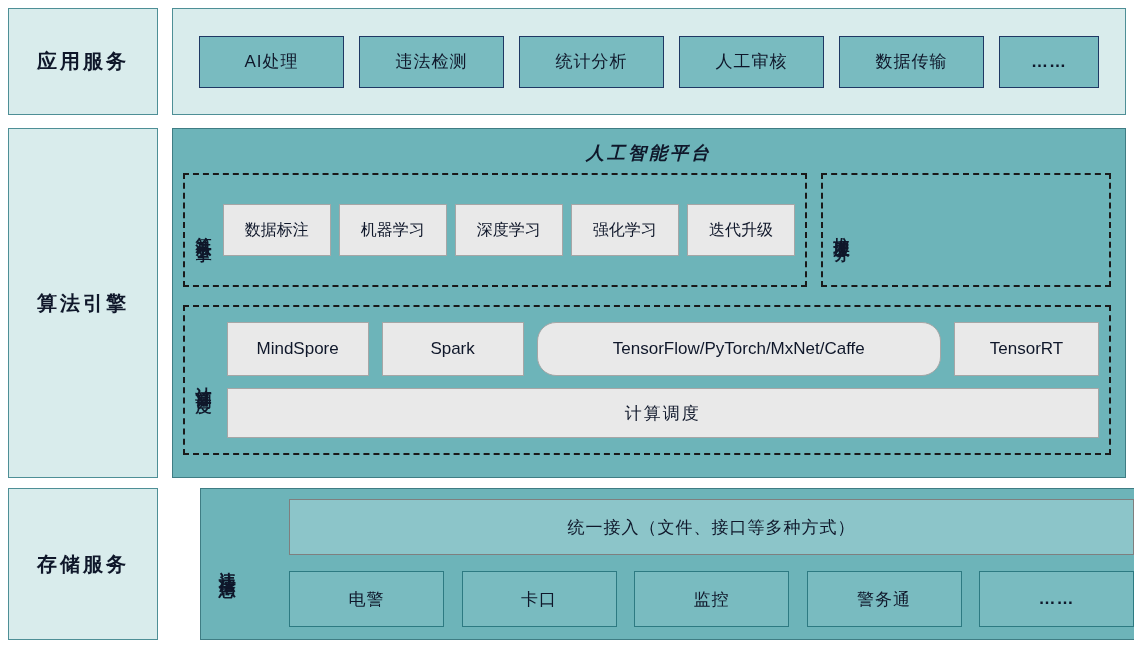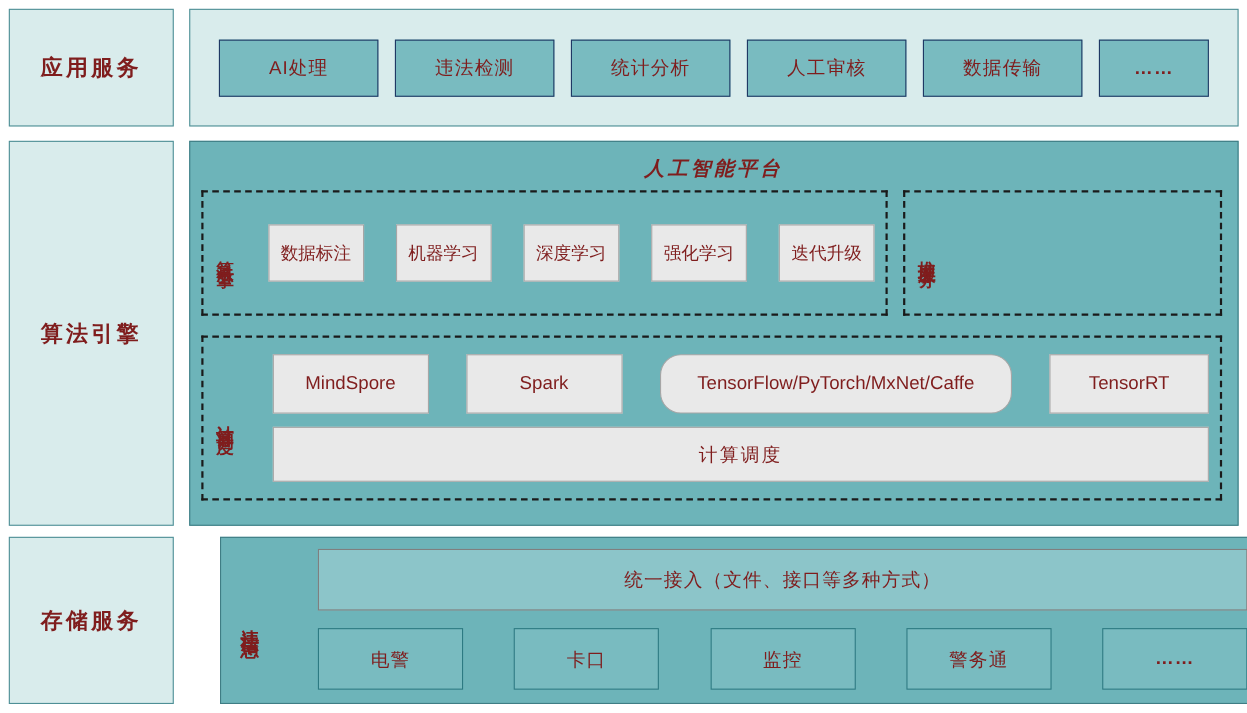--- a/index.html
+++ b/index.html
@@ -10,21 +10,21 @@
     --gray-box:#e9e9e9;
     --gray-border:#a6a6a6;
     --outline:#4e8f96;
     --panel-outline:#3f7d84;
     --source-border:#2d7a82;
     --access-teal:#8cc5c9;
     --access-border:#7f7f7f;
   }
   *{margin:0;padding:0;box-sizing:border-box;}
   body{font-family:"Liberation Sans","DejaVu Sans",sans-serif;background:#ffffff;}
-  .page{position:relative;width:1134px;height:648px;background:#ffffff;color:#7f1d1d;overflow:hidden;}
+  .page{position:relative;width:1134px;height:648px;background:#ffffff;color:#0f172a;overflow:hidden;}
 
   .side-label{position:absolute;left:8px;width:150px;background:var(--light-teal);
     border:1px solid var(--outline);display:flex;align-items:center;justify-content:center;
     font-size:20px;font-weight:bold;letter-spacing:3px;}
   .row1{top:8px;height:107px;}
   .row2{top:128px;height:350px;}
   .row3{top:488px;height:152px;}
 
   .panel{position:absolute;left:172px;width:954px;}
   .panel.row1{background:var(--light-teal);border:1px solid var(--outline);
@@ -39,37 +39,37 @@
   .dashed{position:absolute;border:2px dashed #1a1a1a;display:flex;align-items:center;padding:0 10px;}
   .dashed-engine{left:10px;top:44px;width:624px;height:114px;}
   .dashed-inference{left:648px;top:44px;width:290px;height:114px;}
   .dashed-compute{left:10px;top:176px;width:928px;height:150px;}
 
   .v-label{writing-mode:vertical-rl;text-orientation:upright;font-weight:bold;font-size:16px;
     letter-spacing:3px;line-height:1.1;flex:0 0 auto;}
 
   .group-boxes{flex:1;display:flex;gap:8px;margin-left:10px;}
   .gray-box{flex:1;height:52px;background:var(--gray-box);border:1px solid var(--gray-border);
-    display:flex;align-items:center;justify-content:center;font-size:16px;text-align:left;margin-left:21px;}
+    display:flex;align-items:center;justify-content:center;font-size:16px;text-align:left;}
 
   .compute-right{flex:1;margin-left:14px;display:flex;flex-direction:column;gap:12px;}
   .fw-row{display:flex;gap:13px;}
   .fw{height:54px;font-size:17px;}
   .fw.fixed{flex:0 0 142px;}
   .fw.wide{flex:1;border-radius:19px;}
   .fw.trt{flex:0 0 145px;}
   .sched{flex:0 0 auto;height:50px;font-size:17px;letter-spacing:2px;}
 
   .panel.row3{background:var(--panel-teal);border:1px solid var(--panel-outline);margin-left:28px;}
   .v-label.storage{position:absolute;left:16px;top:50%;transform:translateY(-50%);font-size:17px;}
   .access-box{position:absolute;left:88px;top:10px;width:845px;height:56px;background:var(--access-teal);
     border:1px solid var(--access-border);display:flex;align-items:center;justify-content:center;
     font-size:17px;letter-spacing:1px;}
   .sources{position:absolute;left:88px;top:82px;width:845px;display:flex;justify-content:space-between;}
-  .source-box{width:132px;height:56px;background:var(--teal);border:1px solid var(--source-border);
+  .source-box{width:155px;height:56px;background:var(--teal);border:1px solid var(--source-border);
     display:flex;align-items:center;justify-content:center;font-size:17px;letter-spacing:1px;}
   .source-box.ellipsis{font-weight:bold;}
 </style>
 </head>
 <body>
 
 <div class="page">
 
   <div class="side-label row1">应用服务</div>
   <div class="panel row1">

